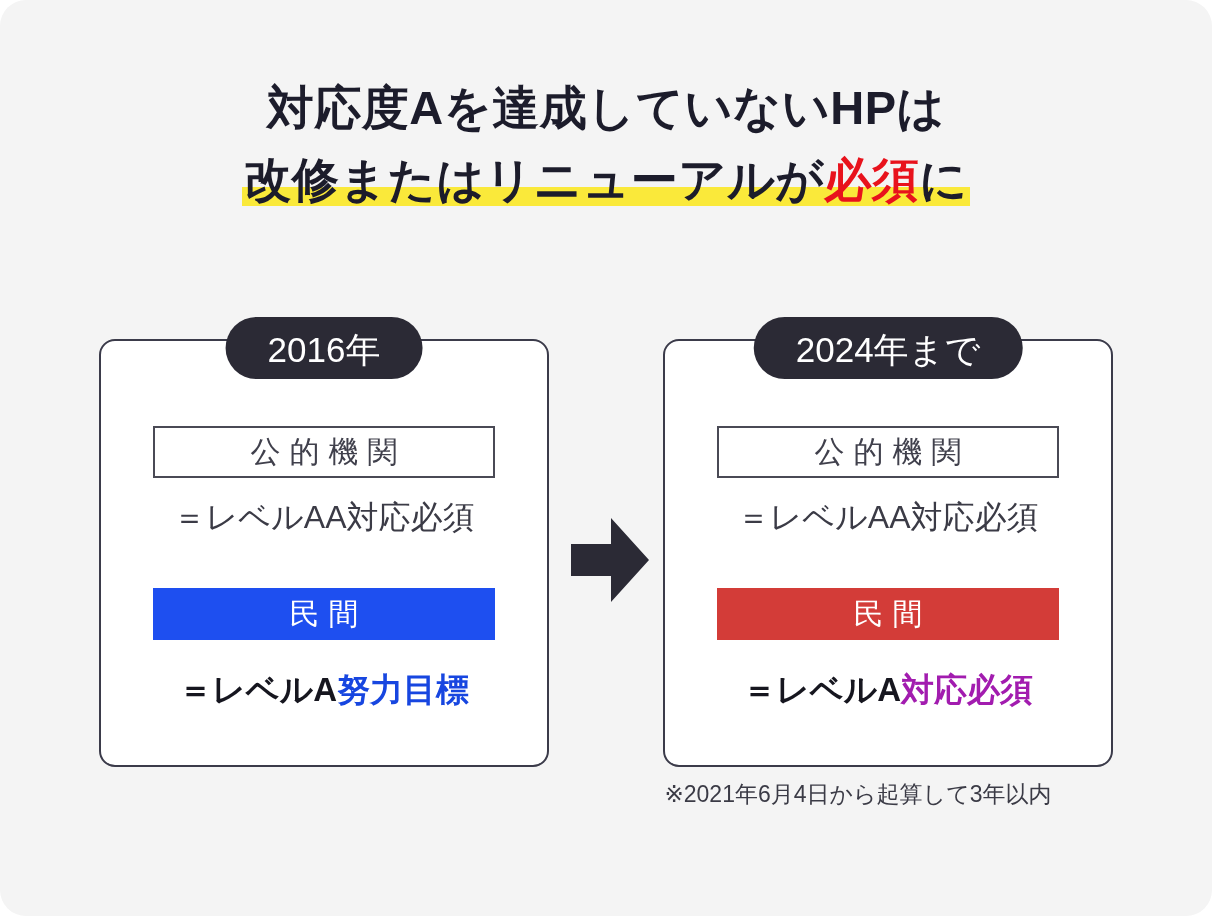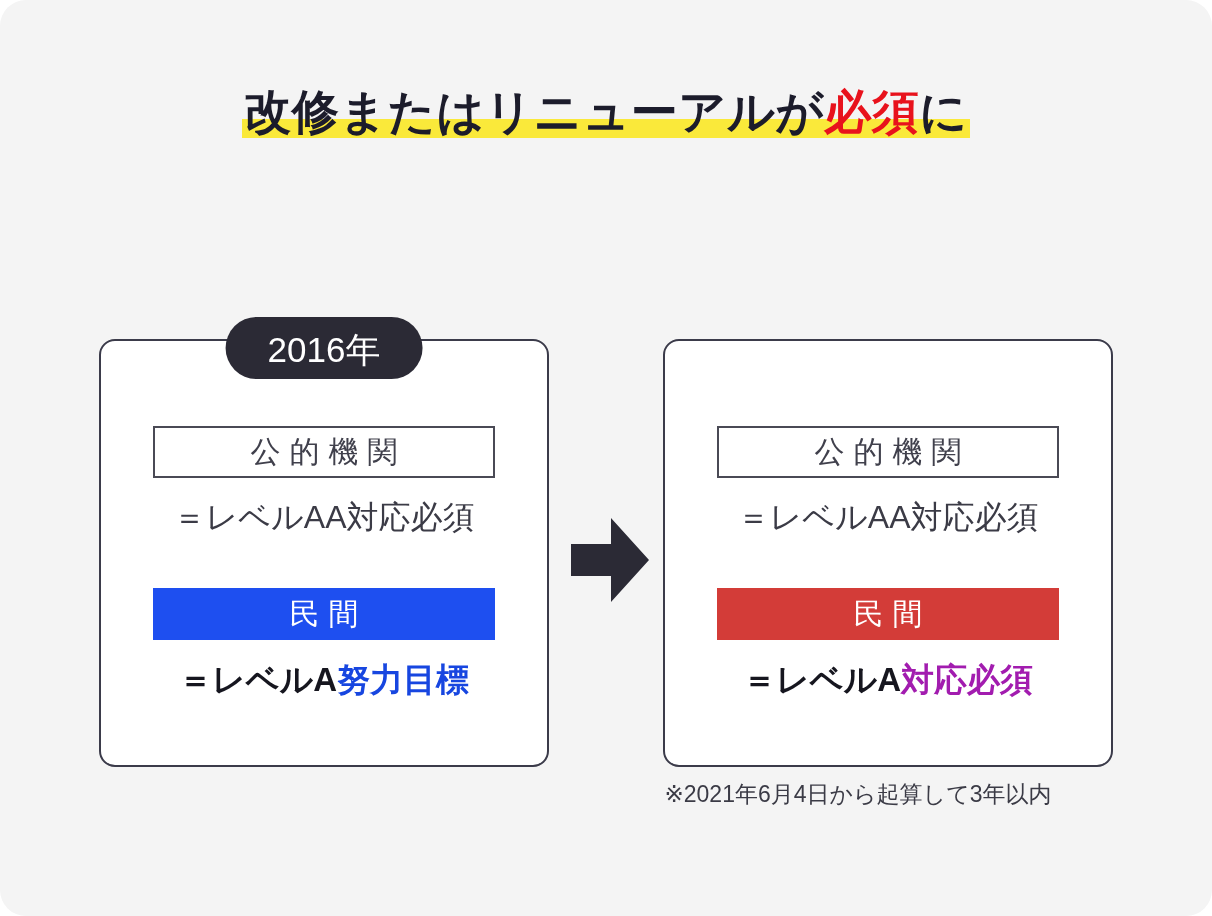--- a/index.html
+++ b/index.html
@@ -125,21 +125,21 @@
     font-size: 30px;
     color: #ffffff;
     letter-spacing: 9px;
     text-indent: 9px;
     font-family: Liberation Serif, serif;
   }
   .bar-blue { background: #1e4ff0; }
   .bar-red  { background: #d33c38; }
 
   .bold-line {
-    margin-top: 18px;
+    margin-top: 28px;
     font-size: 33px;
     font-weight: bold;
     color: #16161f;
     text-align: center;
     white-space: nowrap;
   }
   .accent-blue { color: #1746e0; }
   .accent-red  { color: #a21caf; }
 
   
@@ -163,36 +163,38 @@
     color: #3b3b46;
     white-space: nowrap;
   }
 </style>
 </head>
 <body>
 
 <div id="canvas">
 
   <div class="title-block">
+    <div class="title-line first">対応度Aを達成していないHPは</div>
     <div class="title-line second"><span class="hl"><span>改修またはリニューアルが</span><span class="t-red">必須</span><span>に</span></span></div>
   </div>
 
   <div class="cards">
 
     <div class="card left">
       <div class="badge">2016年</div>
       <div class="card-inner">
         <div class="box-public">公的機関</div>
         <div class="sub-line">＝レベルAA対応必須</div>
         <div class="bar-private bar-blue">民間</div>
         <div class="bold-line"><span>＝レベルA</span><span class="accent-blue">努力目標</span></div>
       </div>
     </div>
 
     <div class="card right">
+      <div class="badge">2024年まで</div>
       <div class="card-inner">
         <div class="box-public">公的機関</div>
         <div class="sub-line">＝レベルAA対応必須</div>
         <div class="bar-private bar-red">民間</div>
         <div class="bold-line"><span>＝レベルA</span><span class="accent-red">対応必須</span></div>
       </div>
     </div>
 
   </div>
 

